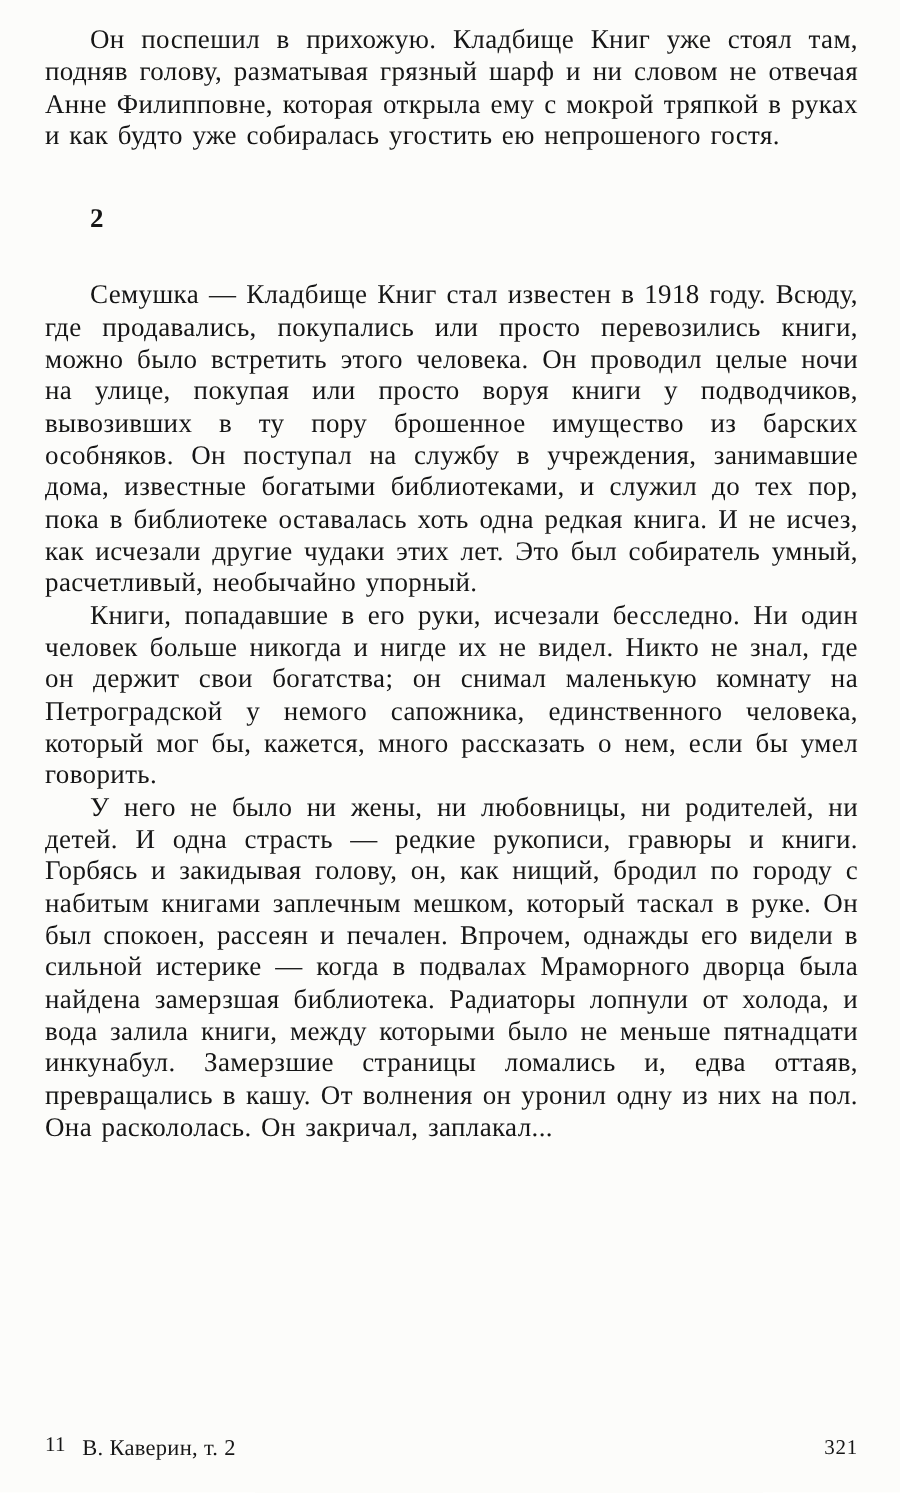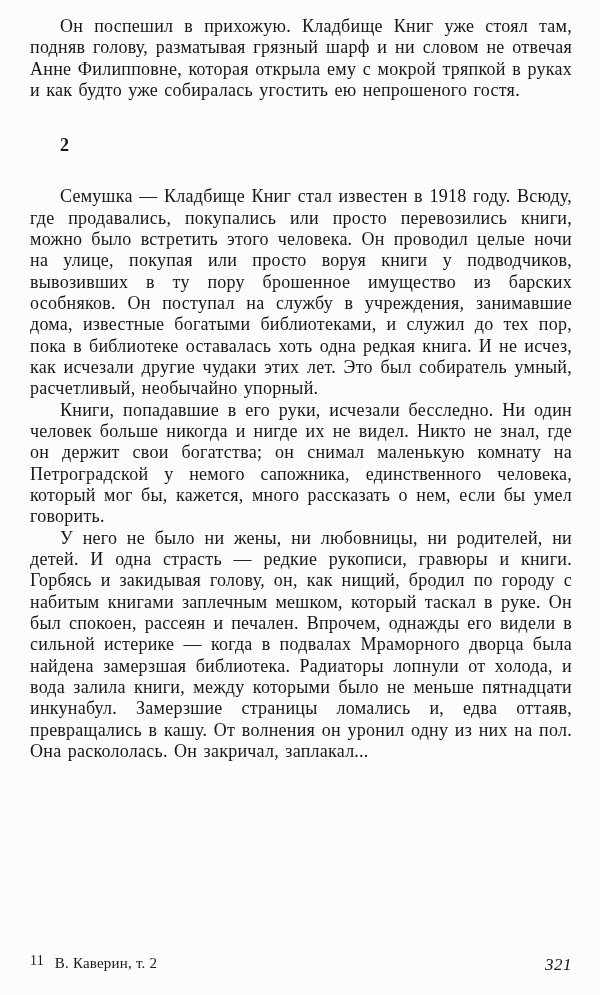--- a/index.html
+++ b/index.html
@@ -53,23 +53,22 @@
     font-size: 15px;
     letter-spacing: 0.2px;
   }
   .sig-num {
     font-size: 14px;
     position: relative;
     top: -3px;
     margin-right: 7px;
   }
   .page-number {
-    font-size: 17px;
+    font-size: 14px;
     letter-spacing: 0.5px;
-    font-style: italic;
   }
 </style>
 </head>
 <body>
 
 <div class="page">
   <div class="text-block">
     <p>Он поспешил в прихожую. Кладбище Книг уже стоял там, подняв голову, разматывая грязный шарф и ни словом не отвечая Анне Филипповне, которая открыла ему с мокрой тряпкой в руках и как будто уже собиралась угостить ею непрошеного гостя.</p>
     <div class="section-number">2</div>
     <p>Семушка — Кладбище Книг стал известен в 1918 году. Всюду, где продавались, покупались или просто перевозились книги, можно было встретить этого человека. Он проводил целые ночи на улице, покупая или просто воруя книги у подводчиков, вывозивших в ту пору брошенное имущество из барских особняков. Он поступал на службу в учреждения, занимавшие дома, известные богатыми библиотеками, и служил до тех пор, пока в библиотеке оставалась хоть одна редкая книга. И не исчез, как исчезали другие чудаки этих лет. Это был собиратель умный, расчетливый, необычайно упорный.</p>

